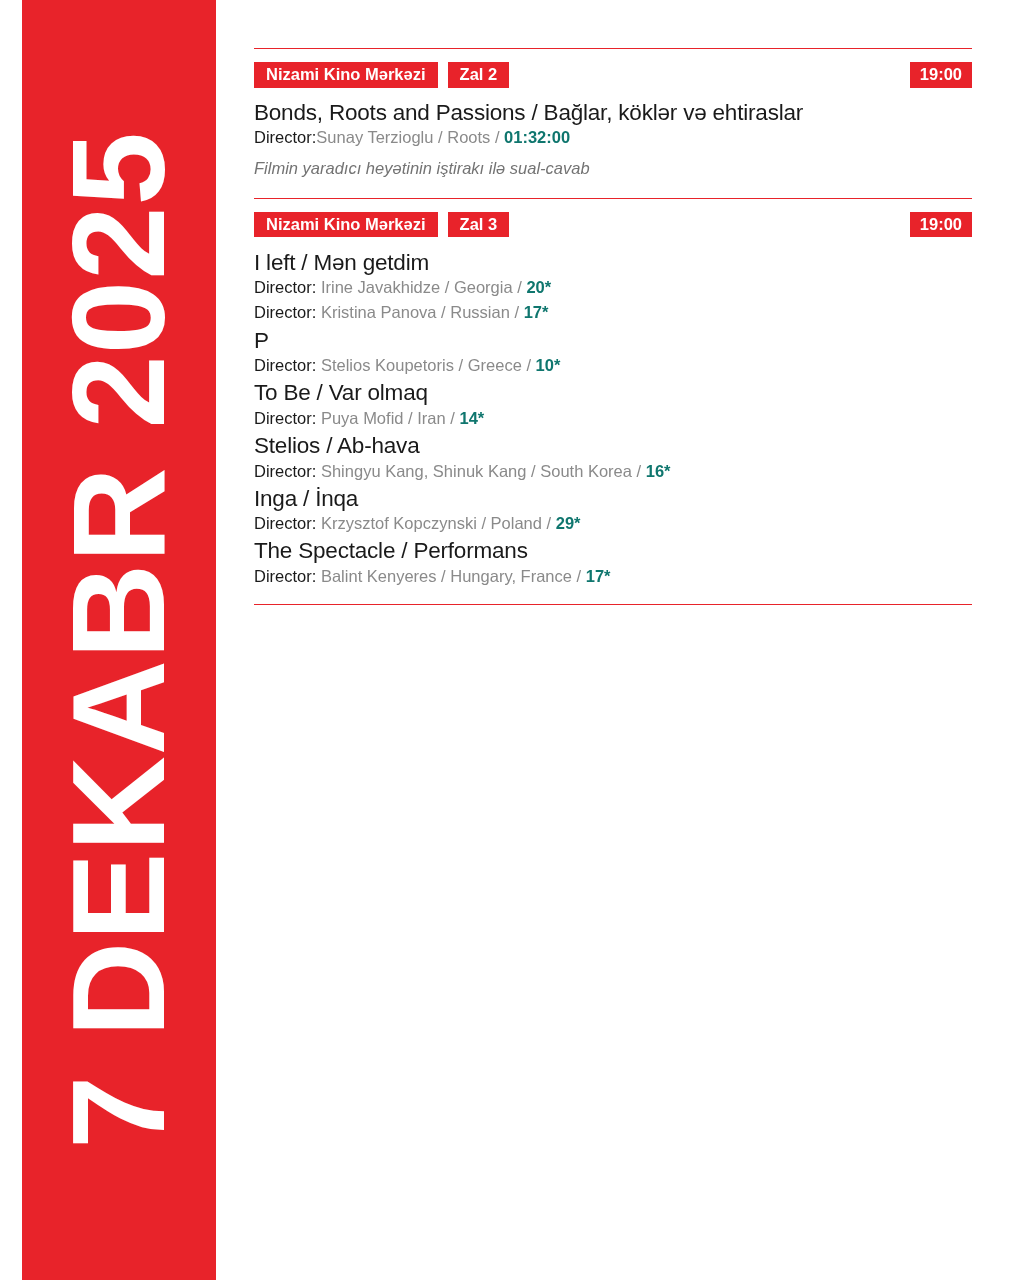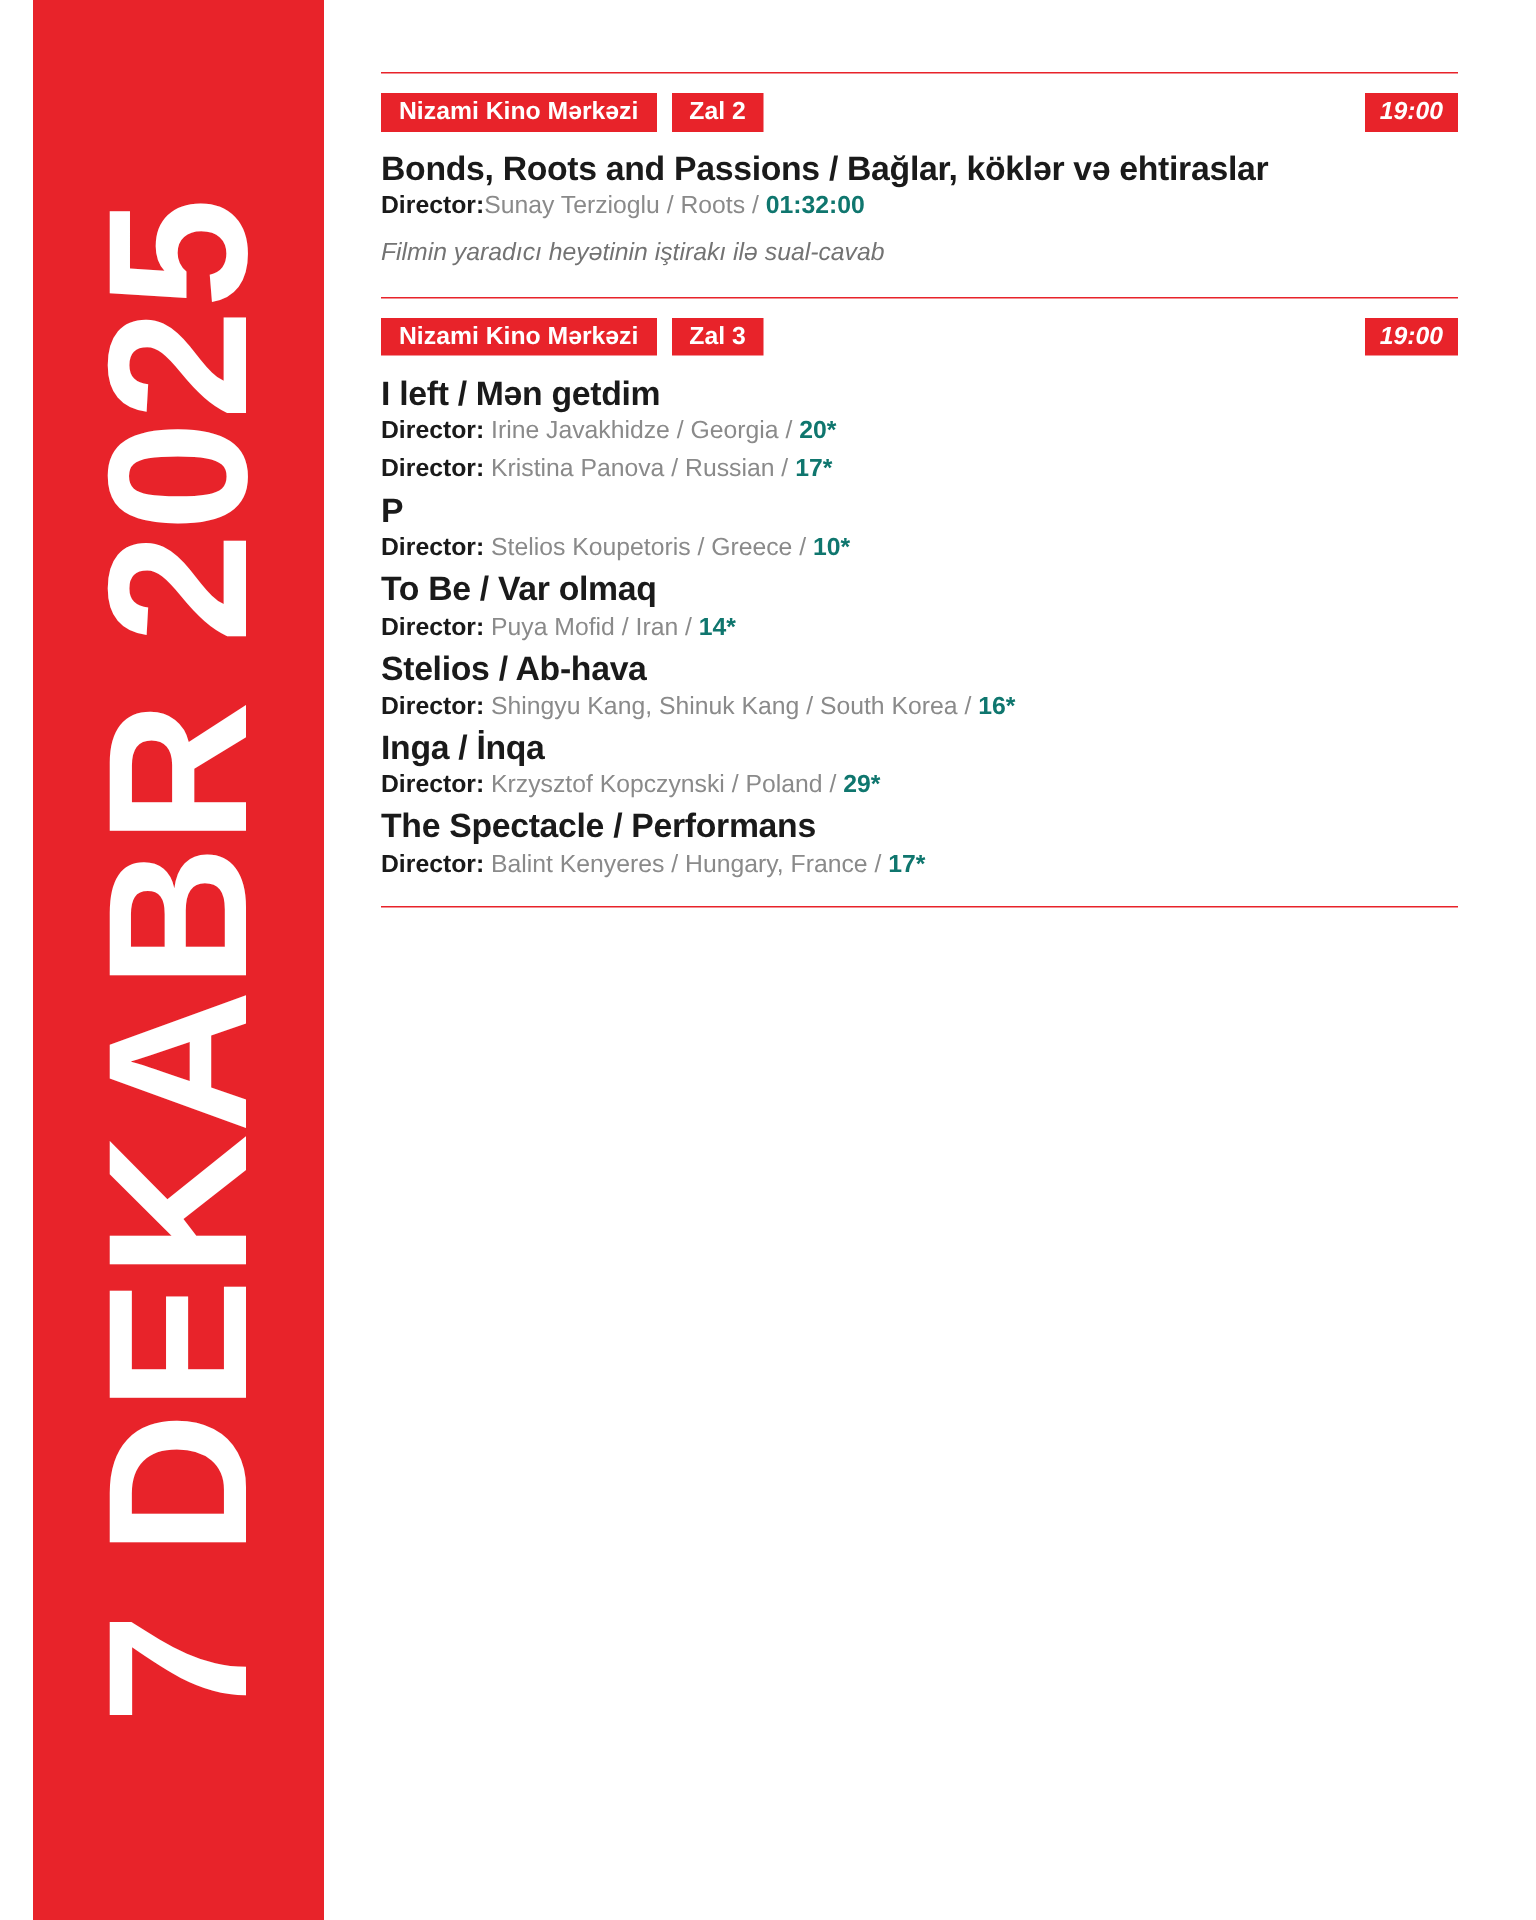--- a/index.html
+++ b/index.html
@@ -72,40 +72,39 @@
     padding: 4px 12px 5px 12px;
     line-height: 1;
     display: inline-block;
     white-space: nowrap;
     text-align: center;
   }
   .tag.hall { margin-left: 10px; }
   .tag.time {
     margin-left: auto;
     padding: 4px 10px 5px 10px;
-    font-style: italic;
   }
 
   .films { padding-bottom: 8px; }
 
   .film { margin-bottom: 2px; }
   .film-title {
     font-size: 22.5px;
-    font-weight: bold;
+    font-weight: normal;
     color: #1a1a1a;
     line-height: 1.22;
     letter-spacing: -0.2px;
   }
   .film-meta {
     font-size: 16.5px;
     color: #8a8a8a;
     line-height: 1.35;
     margin-bottom: 3px;
   }
-  .film-meta .lbl { color: #1a1a1a; font-weight: bold; }
+  .film-meta .lbl { color: #1a1a1a; font-weight: normal; }
   .film-meta .dur { color: #0f766e; font-weight: bold; }
   .film-note {
     font-size: 16.5px;
     font-style: italic;
     color: #737373;
     margin-top: 10px;
     margin-bottom: 12px;
   }
   .spacer-sm { height: 6px; }
 </style>

